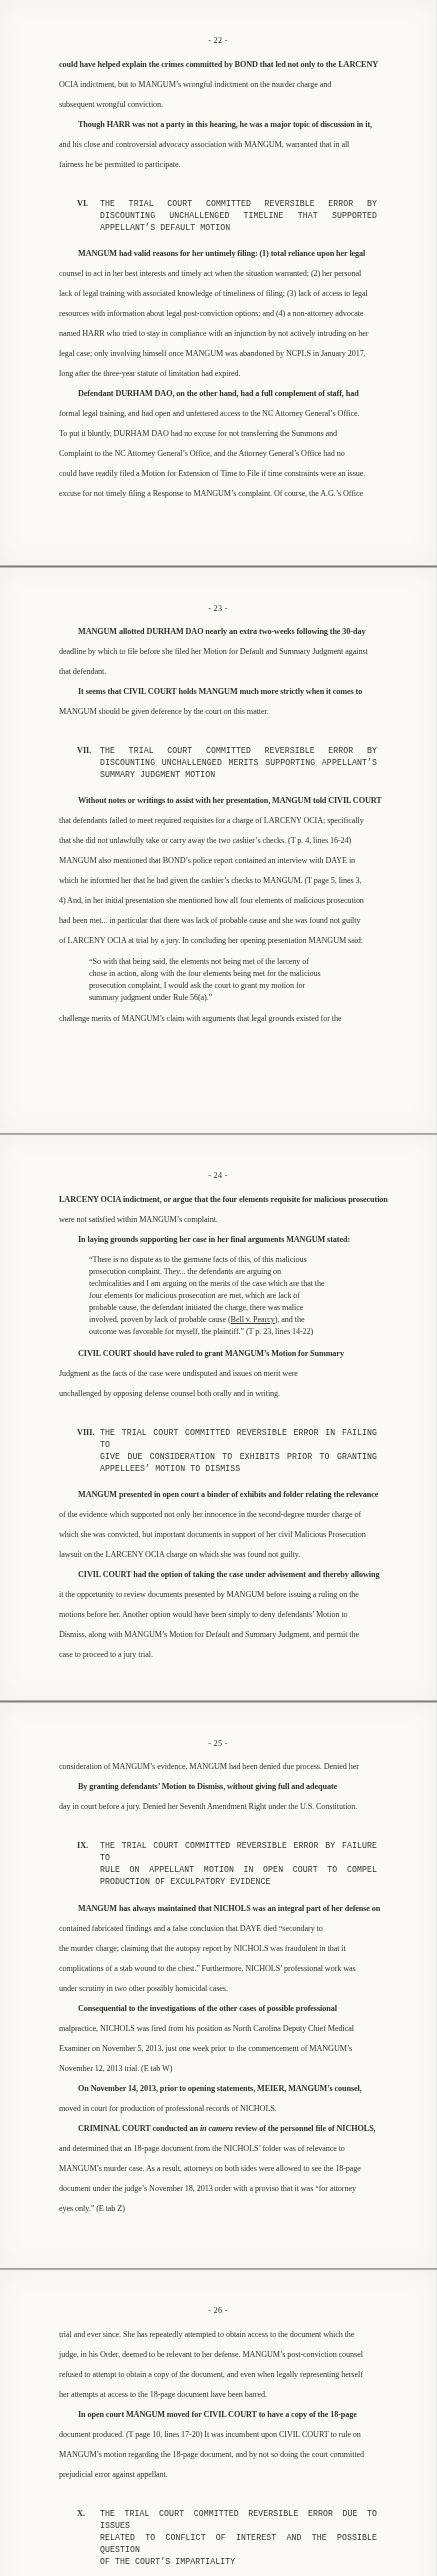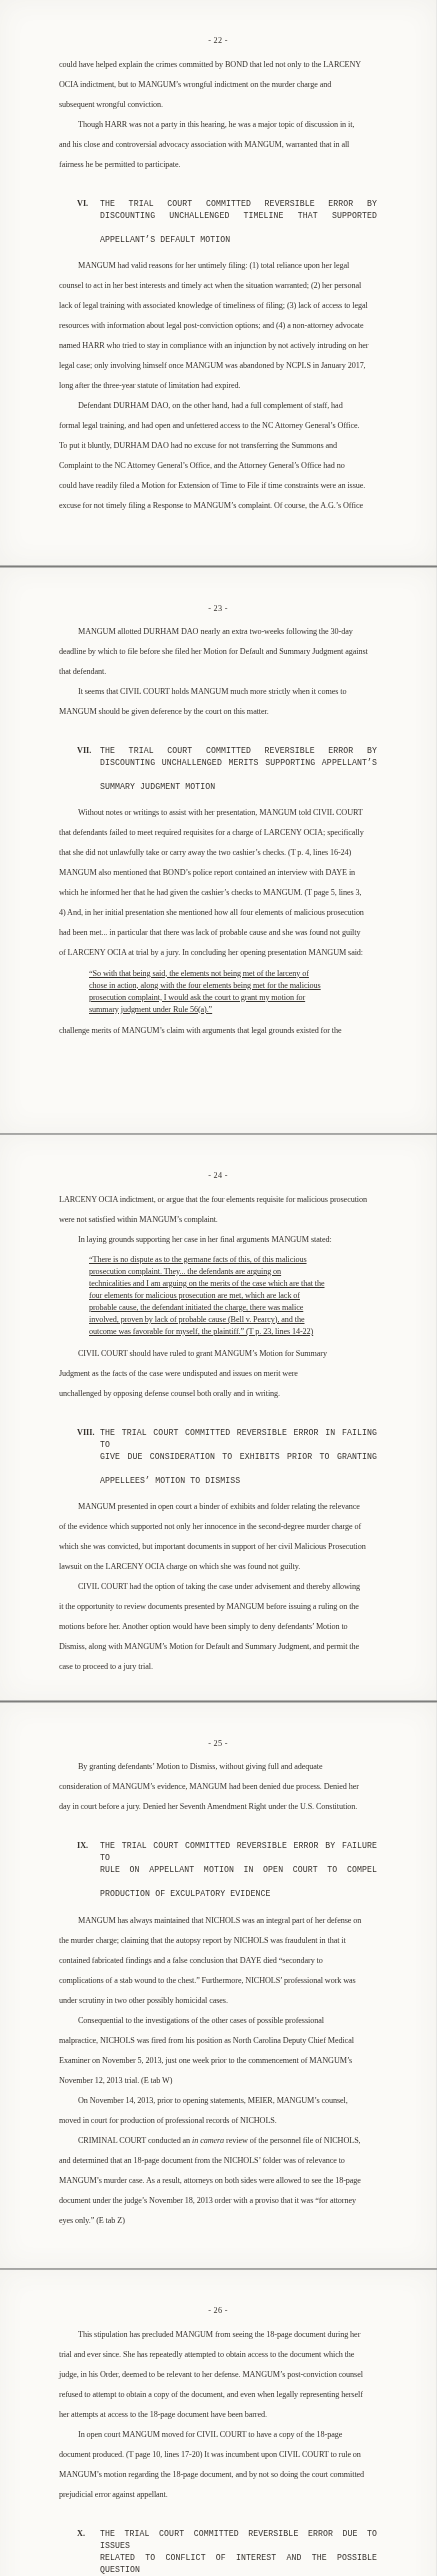--- a/index.html
+++ b/index.html
@@ -15,29 +15,29 @@
     background:#fbfaf7;
     box-sizing:border-box;
     padding:10px 59px;
     overflow:hidden;
     box-shadow:inset 0 0 28px rgba(90,85,75,0.06);
   }
   .sep{height:2.6px;background:linear-gradient(#cfcfcd,#7d7d7b 50%,#d8d8d6);}
   .pagenum{padding-top:25px;text-align:center;font-size:8.2px;line-height:12.4px;letter-spacing:0.3px;}
   .pbody{margin-top:7.2px;}
   .line{font-size:8.2px;line-height:20px;white-space:nowrap;letter-spacing:-0.1px;}
-  .para .first{text-indent:19px;}
+  .para .first{text-indent:19px;font-weight:bold;}
   .para.noindent .first{text-indent:0;}
   .heading{display:flex;margin:23px 0 10.3px 18px;}
   .hnum{width:23px;flex:none;font-size:8.2px;line-height:12px;font-weight:bold;}
   .htext{flex:1;min-width:0;}
   .hline{font-size:8.2px;line-height:12px;text-align:justify;text-align-last:justify;letter-spacing:0.1px;font-family:Liberation Mono, monospace;}
-  .hline.last{text-align-last:left;margin-top:12px;}
+  .hline.last{text-align-last:left;}
   .quote{margin:4.1px 0 5.7px 30px;}
-  .qline{font-size:8.2px;line-height:12px;white-space:nowrap;letter-spacing:-0.1px;text-decoration:underline;}
+  .qline{font-size:8.2px;line-height:12px;white-space:nowrap;letter-spacing:-0.1px;}
   .subhead{font-size:8.2px;line-height:20px;margin-top:1.5px;white-space:nowrap;}
   u{text-underline-offset:1px;}
 </style>
 </head>
 <body>
 
 <div class="doc">
     <div class="page">
       <div class="pagenum">- 22 -</div>
       <div class="pbody">
@@ -166,36 +166,36 @@
           <div class="line">Dismiss, along with MANGUM’s Motion for Default and Summary Judgment, and permit the</div>
           <div class="line">case to proceed to a jury trial.</div>
         </div>
       </div>
     </div>
     <div class="sep"></div>
     <div class="page">
       <div class="pagenum">- 25 -</div>
       <div class="pbody">
         <div class="para">
+          <div class="line">consideration of MANGUM’s evidence, MANGUM had been denied due process.  Denied her</div>
           <div class="line first">By granting defendants’ Motion to Dismiss, without giving full and adequate</div>
-          <div class="line">consideration of MANGUM’s evidence, MANGUM had been denied due process.  Denied her</div>
           <div class="line">day in court before a jury.  Denied her Seventh Amendment Right under the U.S. Constitution.</div>
         </div>
         <div class="heading">
           <div class="hnum">IX.</div>
           <div class="htext">
             <div class="hline">THE TRIAL COURT COMMITTED REVERSIBLE ERROR BY FAILURE TO</div>
             <div class="hline">RULE ON APPELLANT MOTION IN OPEN COURT TO COMPEL</div>
             <div class="hline last">PRODUCTION OF EXCULPATORY EVIDENCE</div>
           </div>
         </div>
         <div class="para">
           <div class="line first">MANGUM has always maintained that NICHOLS was an integral part of her defense on</div>
+          <div class="line">contained fabricated findings and a false conclusion that DAYE died “secondary to</div>
           <div class="line">the murder charge; claiming that the autopsy report by NICHOLS was fraudulent in that it</div>
-          <div class="line">contained fabricated findings and a false conclusion that DAYE died “secondary to</div>
           <div class="line">complications of a stab wound to the chest.”  Furthermore, NICHOLS’ professional work was</div>
           <div class="line">under scrutiny in two other possibly homicidal cases.</div>
         </div>
         <div class="para">
           <div class="line first">Consequential to the investigations of the other cases of possible professional</div>
           <div class="line">malpractice, NICHOLS was fired from his position as North Carolina Deputy Chief Medical</div>
           <div class="line">Examiner on November 5, 2013, just one week prior to the commencement of MANGUM’s</div>
           <div class="line">November 12, 2013 trial.  (E tab W)</div>
         </div>
         <div class="para">
@@ -209,21 +209,20 @@
           <div class="line">document under the judge’s November 18, 2013 order with a proviso that it was “for attorney</div>
           <div class="line">eyes only.”  (E tab Z)</div>
         </div>
       </div>
     </div>
     <div class="sep"></div>
     <div class="page">
       <div class="pagenum">- 26 -</div>
       <div class="pbody">
         <div class="para">
-          <div class="line first">This stipulation has precluded MANGUM from seeing the 18-page document during her</div>
           <div class="line">trial and ever since.  She has repeatedly attempted to obtain access to the document which the</div>
           <div class="line">judge, in his Order, deemed to be relevant to her defense.  MANGUM’s post-conviction counsel</div>
           <div class="line">refused to attempt to obtain a copy of the document, and even when legally representing herself</div>
           <div class="line">her attempts at access to the 18-page document have been barred.</div>
         </div>
         <div class="para">
           <div class="line first">In open court MANGUM moved for CIVIL COURT to have a copy of the 18-page</div>
           <div class="line">document produced.  (T page 10, lines 17-20)  It was incumbent upon CIVIL COURT to rule on</div>
           <div class="line">MANGUM’s motion regarding the 18-page document, and by not so doing the court committed</div>
           <div class="line">prejudicial error against appellant.</div>

